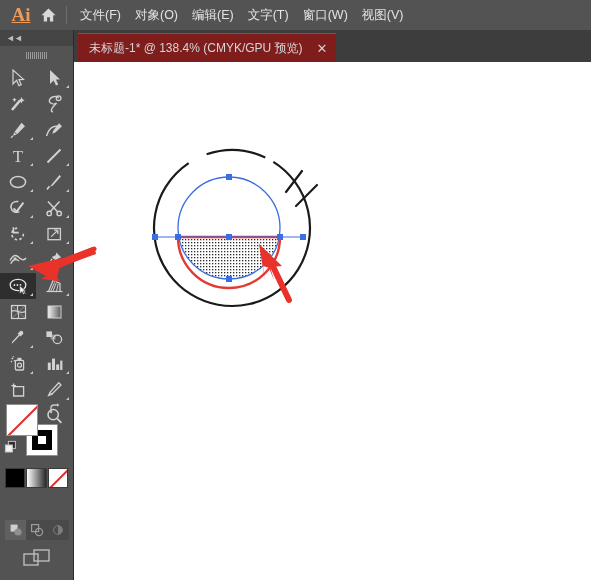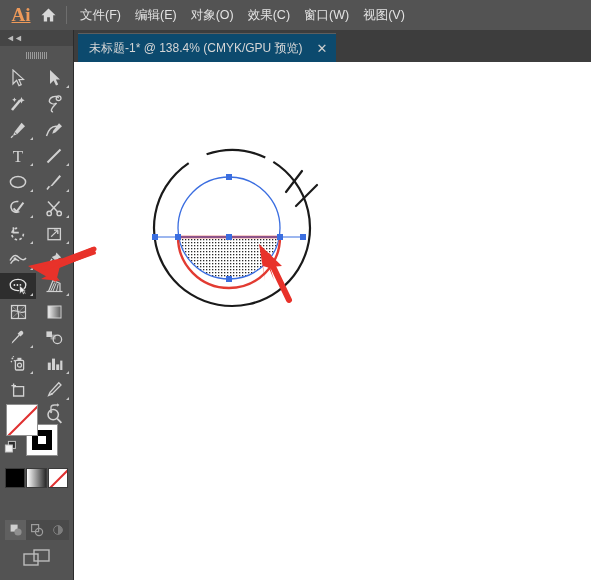--- a/index.html
+++ b/index.html
@@ -52,21 +52,21 @@
 
   
   .tabbar {
     position: absolute; left: 74px; top: 30px;
     width: 517px; height: 32px;
     background: #3d3d3d;
   }
   .tab {
     position: absolute; left: 4px; top: 3px;
     height: 29px;
-    background: #0c4a6e;
+    background: #7f1d1d;
     display: flex; align-items: center;
     padding: 0 9px 0 11px;
     border-top: 1px solid #5e5e5e;
   }
   .tab-label {
     color: #d6d6d6;
     font-size: 12px;
     white-space: nowrap;
   }
   .tab-close {
@@ -231,23 +231,23 @@
   <div class="menubar">
     <div class="ai-logo">Ai</div>
     <div class="home-btn">
       <svg width="17" height="16" viewBox="0 0 17 16" aria-hidden="true">
         <path d="M8.5 1.6 L15.5 8.2 L13.2 8.2 L13.2 14.4 L9.9 14.4 L9.9 10.3 L7.1 10.3 L7.1 14.4 L3.8 14.4 L3.8 8.2 L1.5 8.2 Z" fill="#d9d9d9"></path>
       </svg>
     </div>
     <div class="menu-sep"></div>
     <div class="menu-items">
       <div class="menu-item">文件(F)</div>
+      <div class="menu-item">对象(O)</div>
       <div class="menu-item">编辑(E)</div>
-      <div class="menu-item">对象(O)</div>
-      <div class="menu-item">效果(C)</div>
+      <div class="menu-item">文字(T)</div>
       <div class="menu-item">窗口(W)</div>
       <div class="menu-item">视图(V)</div>
     </div>
   </div>
 
   <div class="tabbar">
     <div class="tab">
       <span class="tab-label">未标题-1* @ 138.4% (CMYK/GPU 预览)</span>
       <span class="tab-close">✕</span>
     </div>

